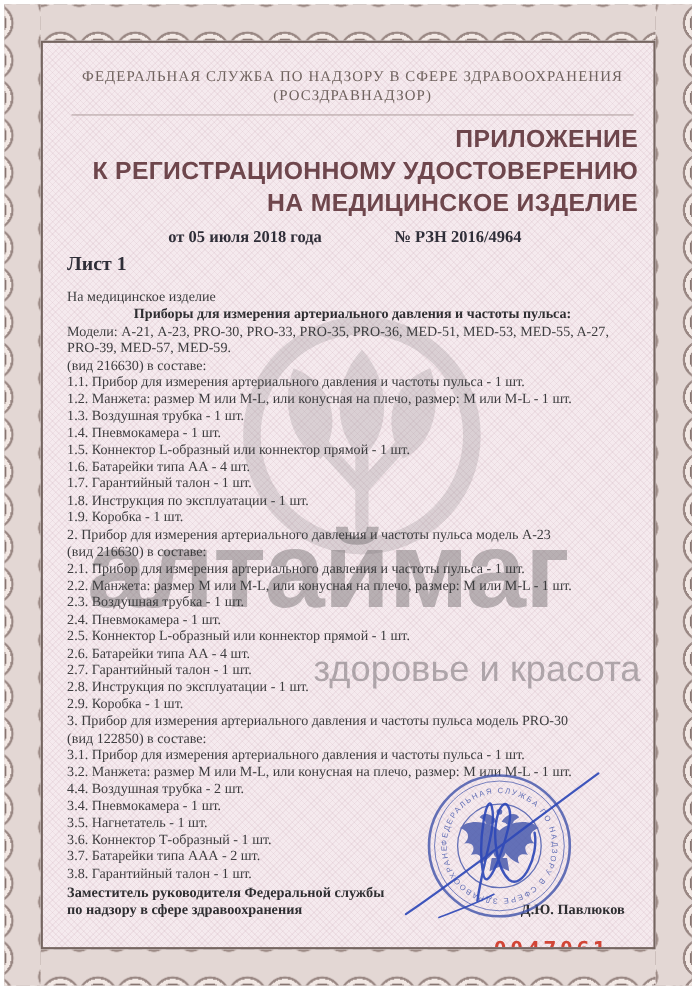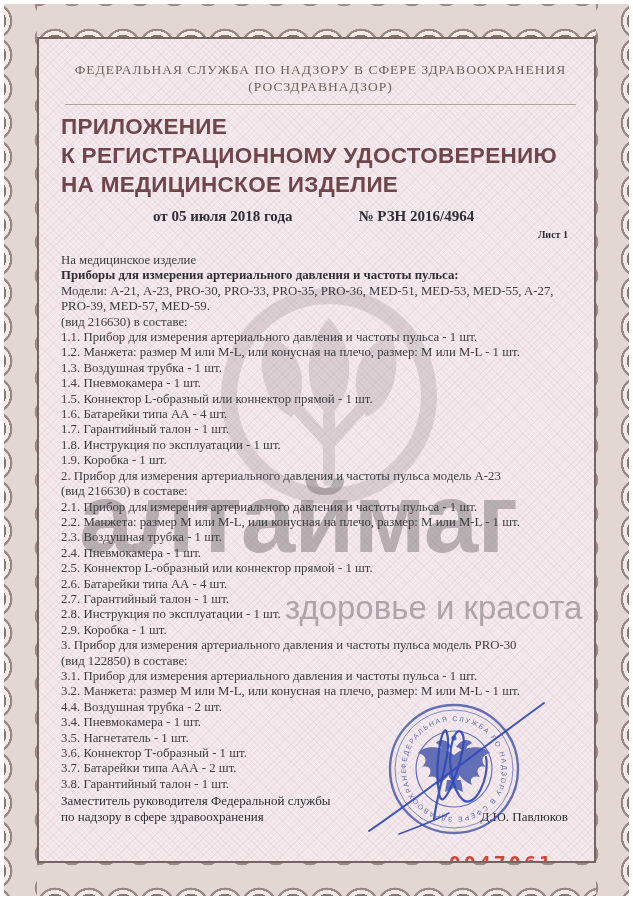--- a/index.html
+++ b/index.html
@@ -28,28 +28,28 @@
       #f5eaee;}
   .wm{position:absolute;z-index:1;pointer-events:none;}
   .wm-brand{left:40px;top:430px;font-family:"Liberation Sans",sans-serif;font-weight:bold;
     font-size:98px;letter-spacing:-1px;color:rgba(118,112,116,.48);white-space:nowrap;line-height:1;}
   .wm-tagline{left:246px;top:552px;font-family:"Liberation Sans",sans-serif;
     font-size:33px;color:rgba(118,112,116,.55);white-space:nowrap;line-height:1;}
   .wm-logo{left:145px;top:212px;}
   .content{position:relative;z-index:2;padding:22px 14px 0 22px;color:#3c3c3e;}
   .agency{text-align:center;font-size:13.5px;line-height:17px;letter-spacing:1px;color:#6f625e;}
   .divider{border-top:1px solid #b3a2a2;margin:9px 4px 0 4px;}
-  .title{margin-top:7px;text-align:left;font-family:"Liberation Sans",sans-serif;
+  .title{margin-top:7px;text-align:right;font-family:"Liberation Sans",sans-serif;
     font-weight:700;font-size:22.5px;line-height:29px;letter-spacing:.3px;color:#6e464c;}
   .meta-row{display:flex;margin:9px 0 0 92px;font-weight:bold;font-size:15px;color:#2f2e38;}
   .meta-num{margin-left:66px;}
-  .sheet{text-align:right;margin:4px 12px 0 0;font-weight:bold;font-size:10px;color:#2f2e38;}
+  .sheet{text-align:left;margin:4px 12px 0 0;font-weight:bold;font-size:18px;color:#2f2e38;}
   .bodytext{margin-top:13px;font-size:12.8px;line-height:15.4px;white-space:nowrap;}
-  .bodytext .bold{font-weight:bold;color:#2e2e31;}
-  .sig{position:relative;margin-top:1px;font-weight:normal;font-size:13px;line-height:15.8px;color:#2e2e31;}
+  .bodytext .bold{font-weight:bold;color:#2e2e31;text-align:center;}
+  .sig{position:relative;margin-top:1px;font-weight:bold;font-size:13px;line-height:15.8px;color:#2e2e31;}
   .sig-name{position:absolute;right:12px;bottom:0;}
   .serial{position:absolute;z-index:2;right:40px;top:812px;font-family:"DejaVu Sans Mono",monospace;
     font-weight:bold;font-size:20px;letter-spacing:3px;color:#d24536;}
   .stampsvg{position:absolute;left:300px;top:642px;z-index:3;}
 </style>
 </head>
 <body>
 
 <div class="doc">
 

